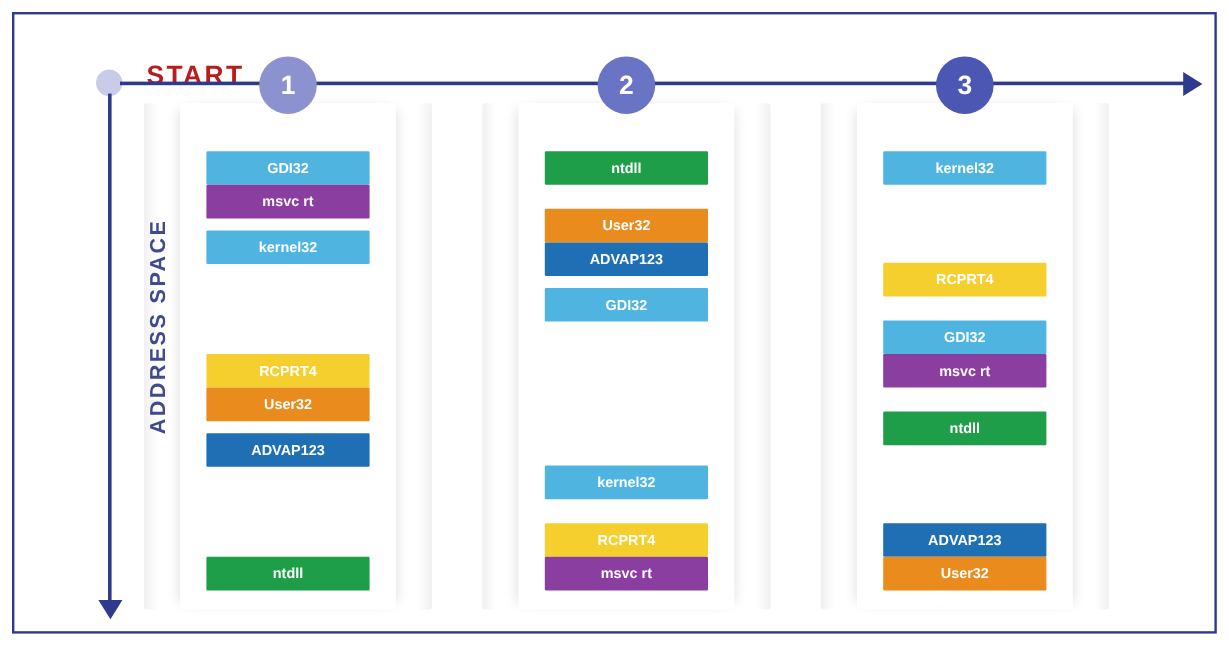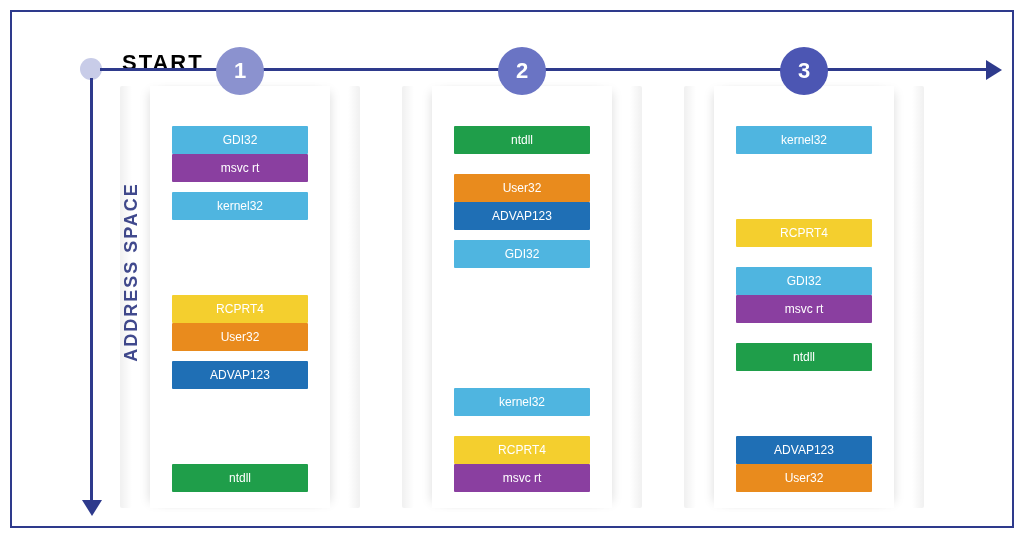--- a/index.html
+++ b/index.html
@@ -16,21 +16,21 @@
     border: 2px solid #2e3a8c;
     background: #fff;
   }
   .start-label {
     position: absolute;
     top: 38px;
     left: 110px;
     font-size: 22px;
     font-weight: 700;
     letter-spacing: 2px;
-    color: #000000;
+    color: #b91c1c;
   }
   .y-label {
     position: absolute;
     top: 260px;
     left: 30px;
     transform: translateY(-50%) rotate(-90deg);
     transform-origin: center;
     font-size: 18px;
     font-weight: 700;
     letter-spacing: 2px;
@@ -124,21 +124,21 @@
     bottom: 16px;
     display: flex;
     flex-direction: column;
   }
   .block {
     height: 28px;
     line-height: 28px;
     text-align: center;
     color: #fff;
     font-size: 12px;
-    font-weight: 400;
+    font-weight: 700;
     border-radius: 1px;
   }
   .gap { flex: 1 1 auto; }
   .gap-sm { height: 10px; }
 </style>
 </head>
 <body>
 
 <div class="frame">
   <div class="start-label">START</div>

